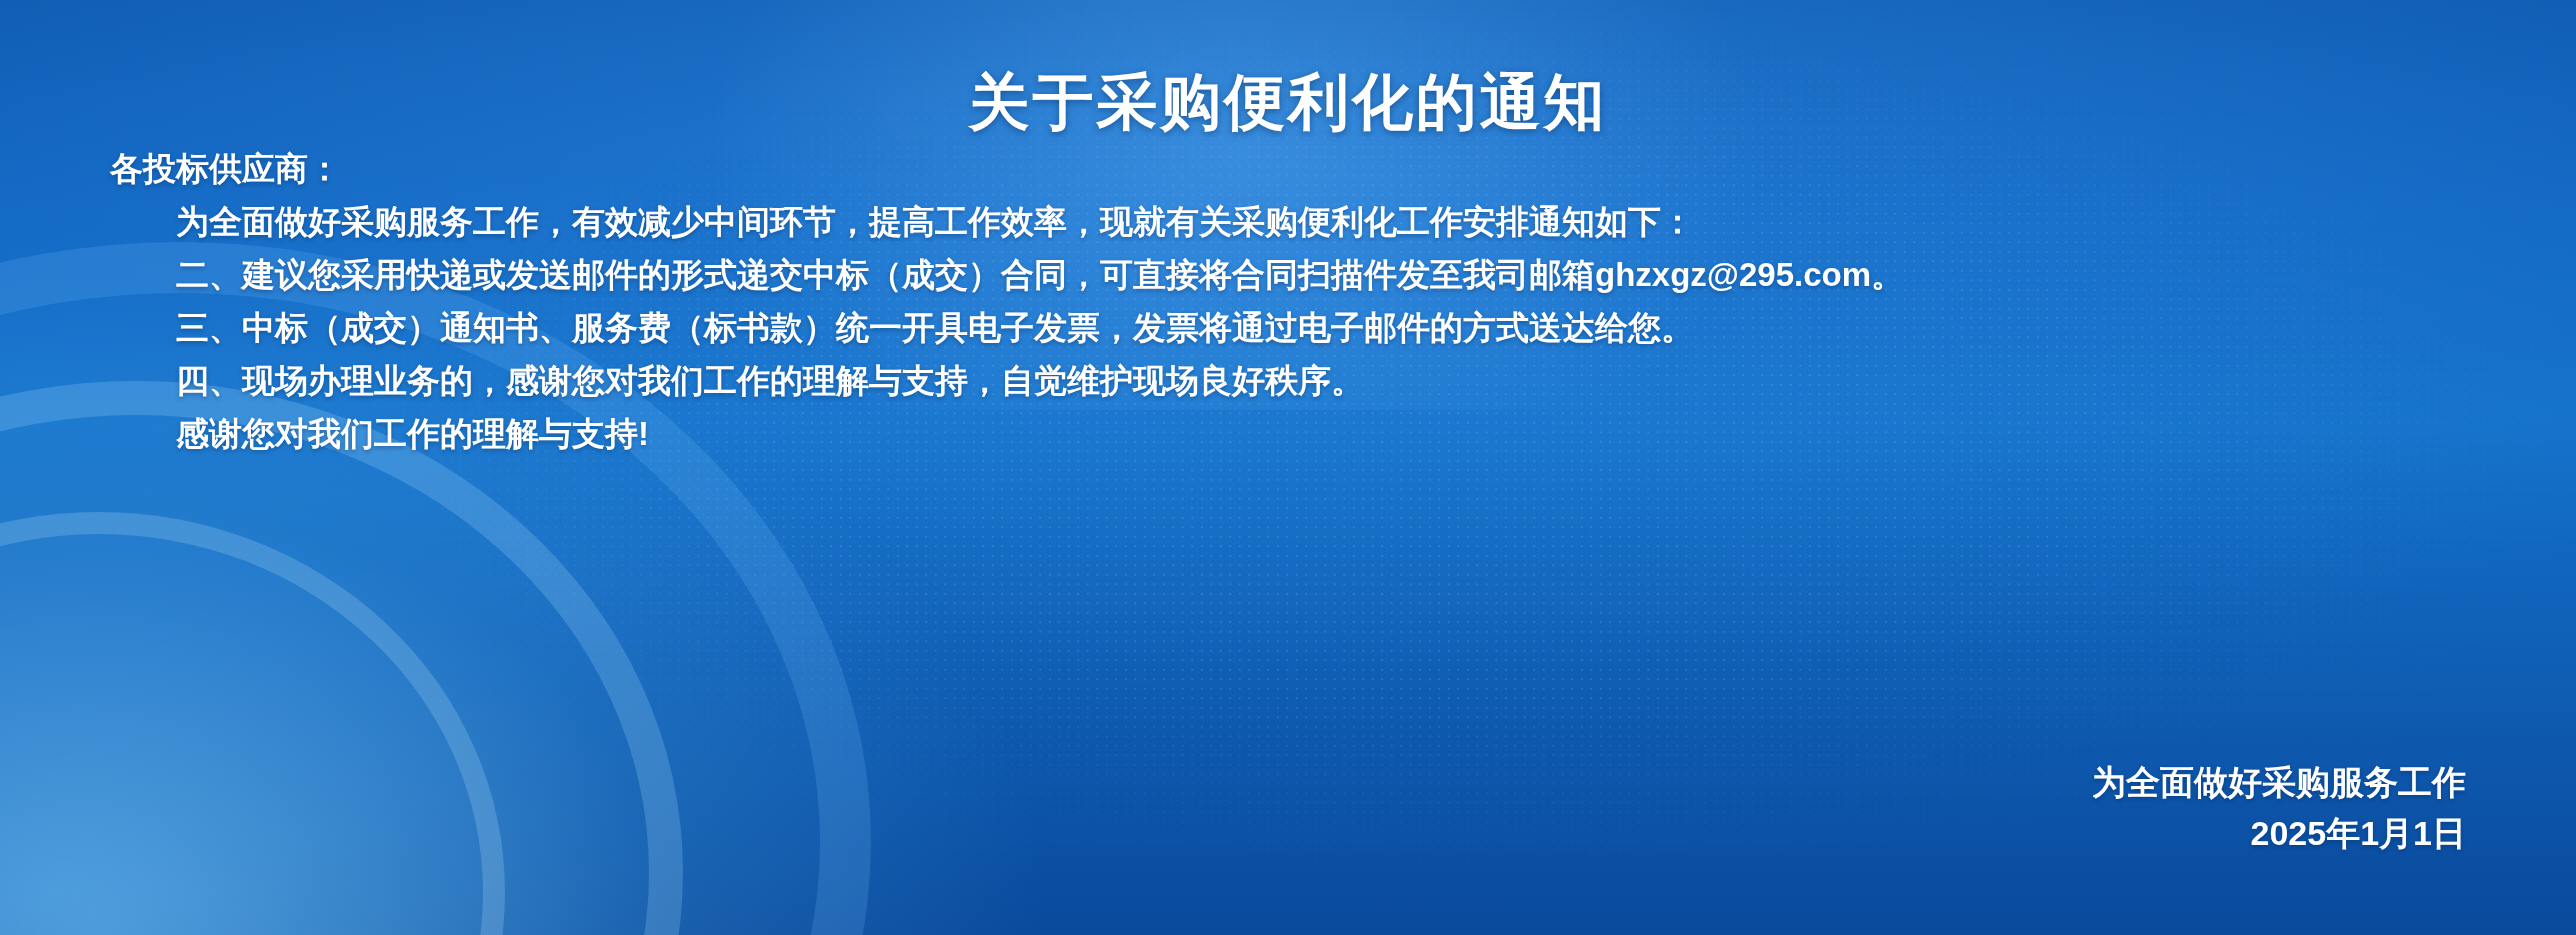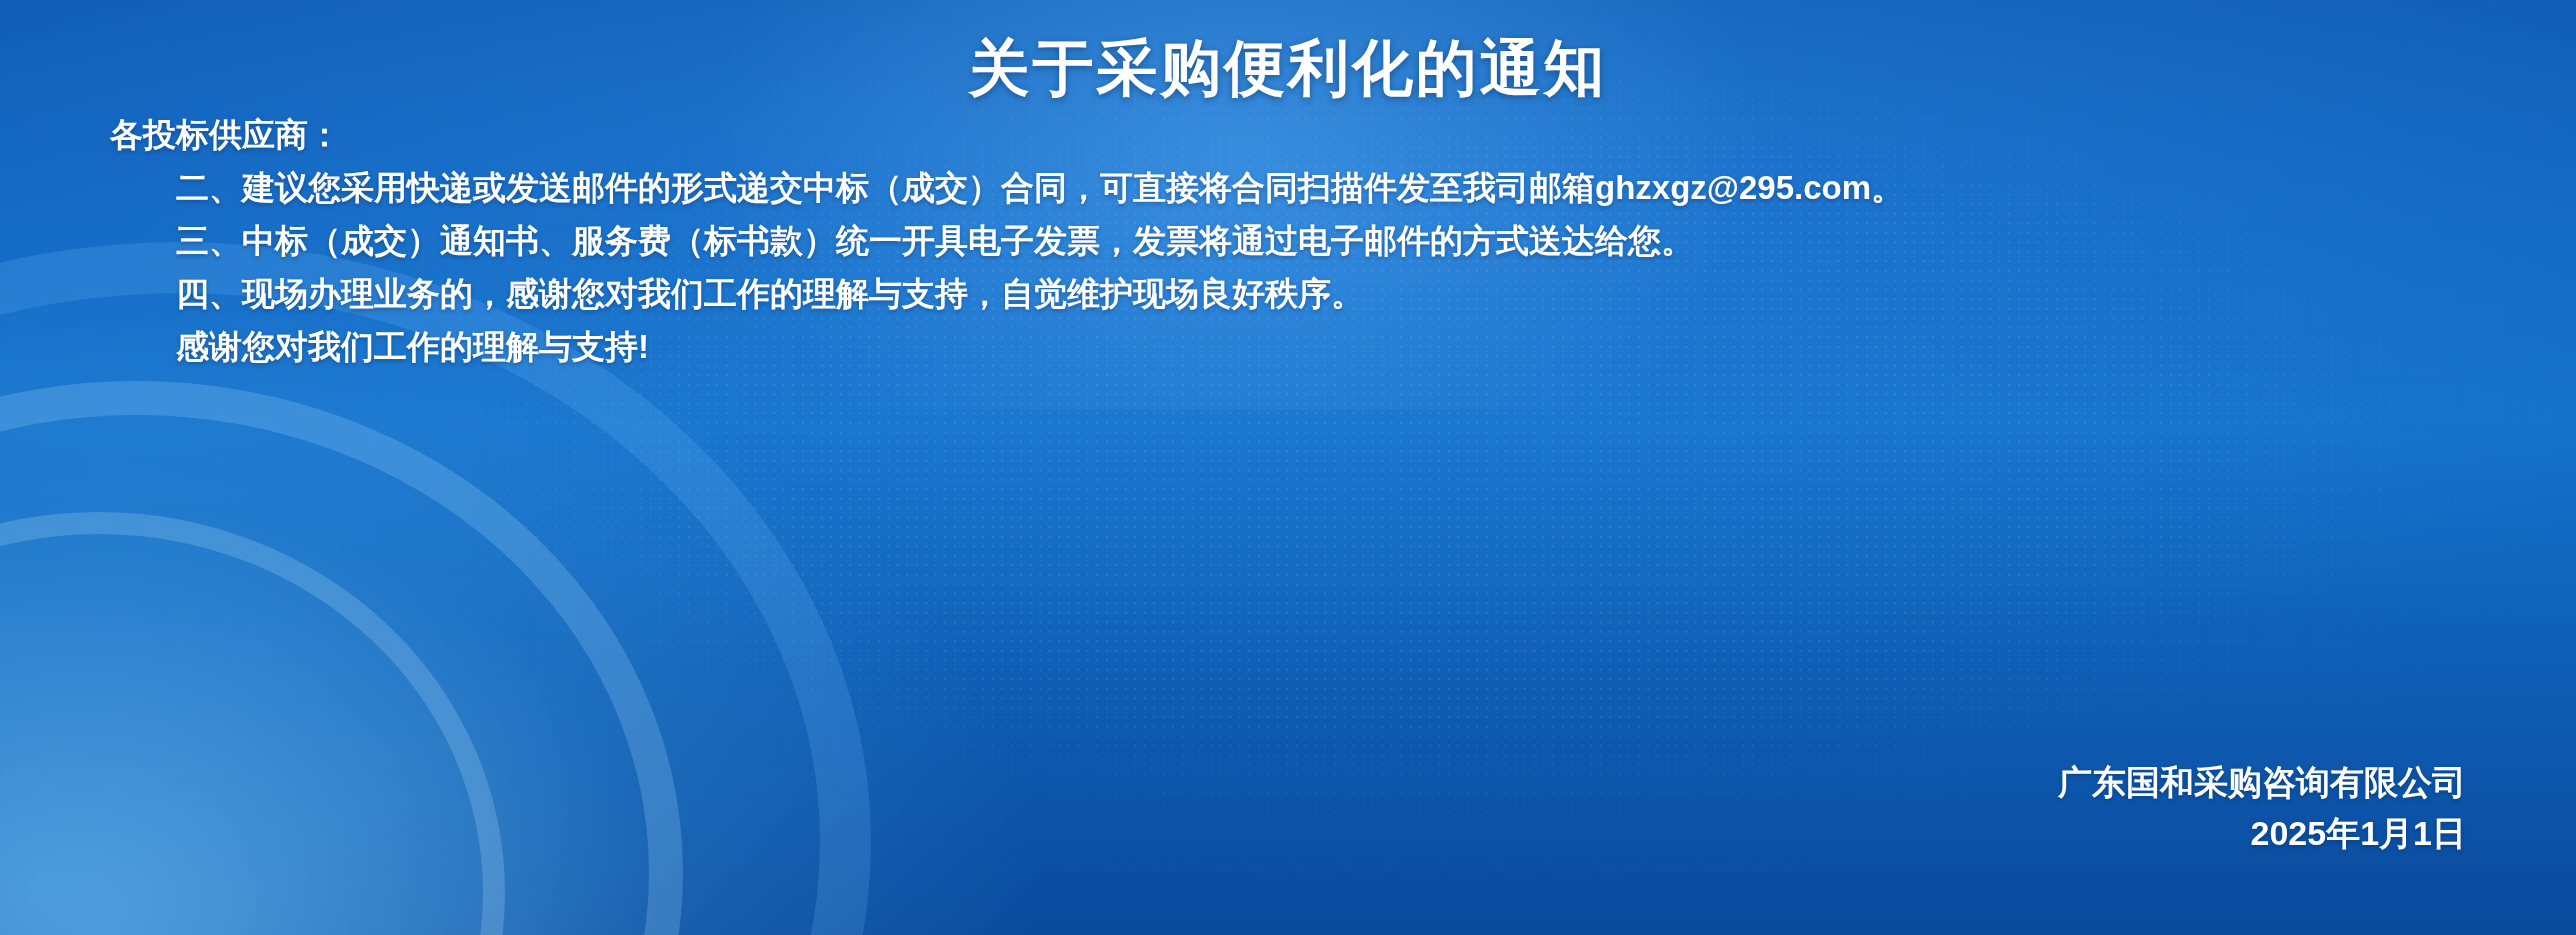--- a/index.html
+++ b/index.html
@@ -70,21 +70,21 @@
     box-sizing: border-box;
     padding: 0 110px;
     color: #ffffff;
   }
 
   .title {
     text-align: center;
     font-size: 61px;
     font-weight: bold;
     letter-spacing: 2.9px;
-    padding-top: 28px;
+    padding-top: 62px;
     text-shadow: 0 2.2px 7.3px rgba(0,30,70,0.45);
   }
 
   .body-text {
     font-size: 33px;
     line-height: 1.52;
     font-weight: bold;
     text-shadow: 0 1.5px 4.4px rgba(0,30,70,0.35);
   }
   .para {
@@ -113,25 +113,26 @@
   <div class="glow-left"></div>
   <div class="swoosh s1"></div>
   <div class="swoosh s2"></div>
   <div class="swoosh s3"></div>
 
   <div class="content">
     <div class="title">关于采购便利化的通知</div>
 
     <div class="body-text">
       <p class="para">各投标供应商：</p>
+      <p class="para indent">为全面做好采购服务工作，有效减少中间环节，提高工作效率，现就有关采购便利化工作安排通知如下：</p>
       <p class="para indent">二、建议您采用快递或发送邮件的形式递交中标（成交）合同，可直接将合同扫描件发至我司邮箱ghzxgz@295.com。</p>
       <p class="para indent">三、中标（成交）通知书、服务费（标书款）统一开具电子发票，发票将通过电子邮件的方式送达给您。</p>
       <p class="para indent">四、现场办理业务的，感谢您对我们工作的理解与支持，自觉维护现场良好秩序。</p>
       <p class="para indent">感谢您对我们工作的理解与支持!</p>
     </div>
 
     <div class="signature">
-      <div>广东国和采购咨询有限公司</div>
+      <div>为全面做好采购服务工作</div>
       <div>2025年1月1日</div>
     </div>
   </div>
 </div>
 
 
 </body></html>

